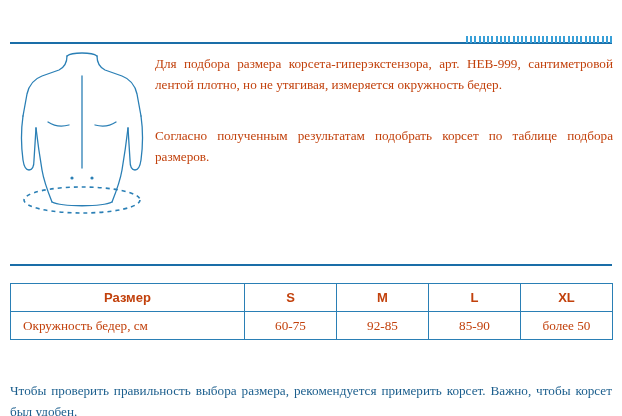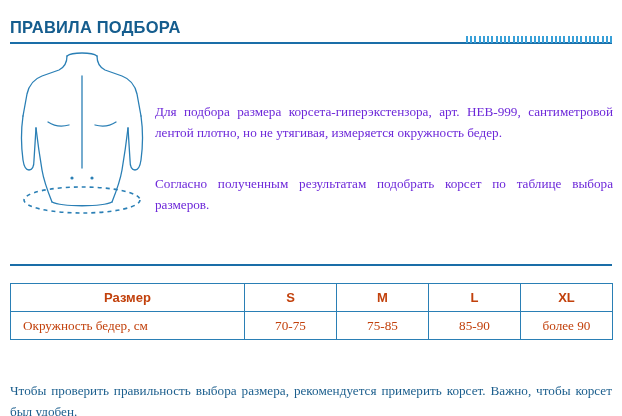--- a/index.html
+++ b/index.html
@@ -65,24 +65,23 @@
     top: 50px;
     width: 140px;
     height: 165px;
   }
 
   
   .para {
     position: absolute;
     font-size: 13.2px;
     line-height: 21px;
-    color: #6d28d9;
+    color: #c2410c;
     text-align: justify;
     font-family: "Liberation Serif", serif;
-    margin-top: 48px;
   }
   #para-1 { left: 155px; top: 53px; width: 458px; }
   #para-2 { left: 155px; top: 125px; width: 458px; }
 
   
   #size-table {
     position: absolute;
     left: 10px;
     top: 283px;
     width: 602px;
@@ -128,21 +127,20 @@
     text-align: justify;
     font-family: "Liberation Serif", serif;
     margin-top: 28px;
   }
 </style>
 </head>
 <body>
 
 <div class="page">
 
-  <div class="heading" id="heading-rules">ПРАВИЛА ПОДБОРА</div>
 
   <div class="rule-line" id="rule-line-1"></div>
 
   <div class="dotted-accent">
     <span></span>
       <span></span>
       <span></span>
       <span></span>
       <span></span>
       <span></span>
@@ -200,21 +198,21 @@
 
       <circle cx="60" cy="128" r="1.6" fill="#2a7fb5" stroke="none"></circle>
       <circle cx="80" cy="128" r="1.6" fill="#2a7fb5" stroke="none"></circle>
     </g>
 
     <ellipse cx="70" cy="150" rx="58" ry="13" fill="none" stroke="#2a7fb5" stroke-width="1.6" stroke-dasharray="4 4"></ellipse>
   </svg>
 
   <div class="para" id="para-1">Для подбора размера корсета-гиперэкстензора, арт. HEB-999, сантиметровой лентой плотно, но не утягивая, измеряется окружность бедер.</div>
 
-  <div class="para" id="para-2">Согласно полученным результатам подобрать корсет по таблице выбора размеров.</div>
+  <div class="para" id="para-2">Согласно полученным результатам подобрать корсет по таблице подбора размеров.</div>
 
 
   <div class="rule-line" id="rule-line-2"></div>
 
   <table id="size-table">
     <colgroup>
       <col style="width:234px">
       <col style="width:92px">
       <col style="width:92px">
       <col style="width:92px">
@@ -225,23 +223,23 @@
         <th class="hdr-label">Размер</th>
         <th class="hdr-size">S</th>
         <th class="hdr-size">M</th>
         <th class="hdr-size">L</th>
         <th class="hdr-size">XL</th>
       </tr>
     </thead>
     <tbody>
       <tr>
         <td class="label-col">Окружность бедер, см</td>
-        <td>70-75</td>
-        <td>75-85</td>
+        <td>60-75</td>
+        <td>92-85</td>
         <td>85-90</td>
-        <td>более 90</td>
+        <td>более 50</td>
       </tr>
     </tbody>
   </table>
 
   <div id="footer-note">Чтобы проверить правильность выбора размера, рекомендуется примерить корсет. Важно, чтобы корсет был удобен.</div>
 
 </div>
 
 </body></html>

